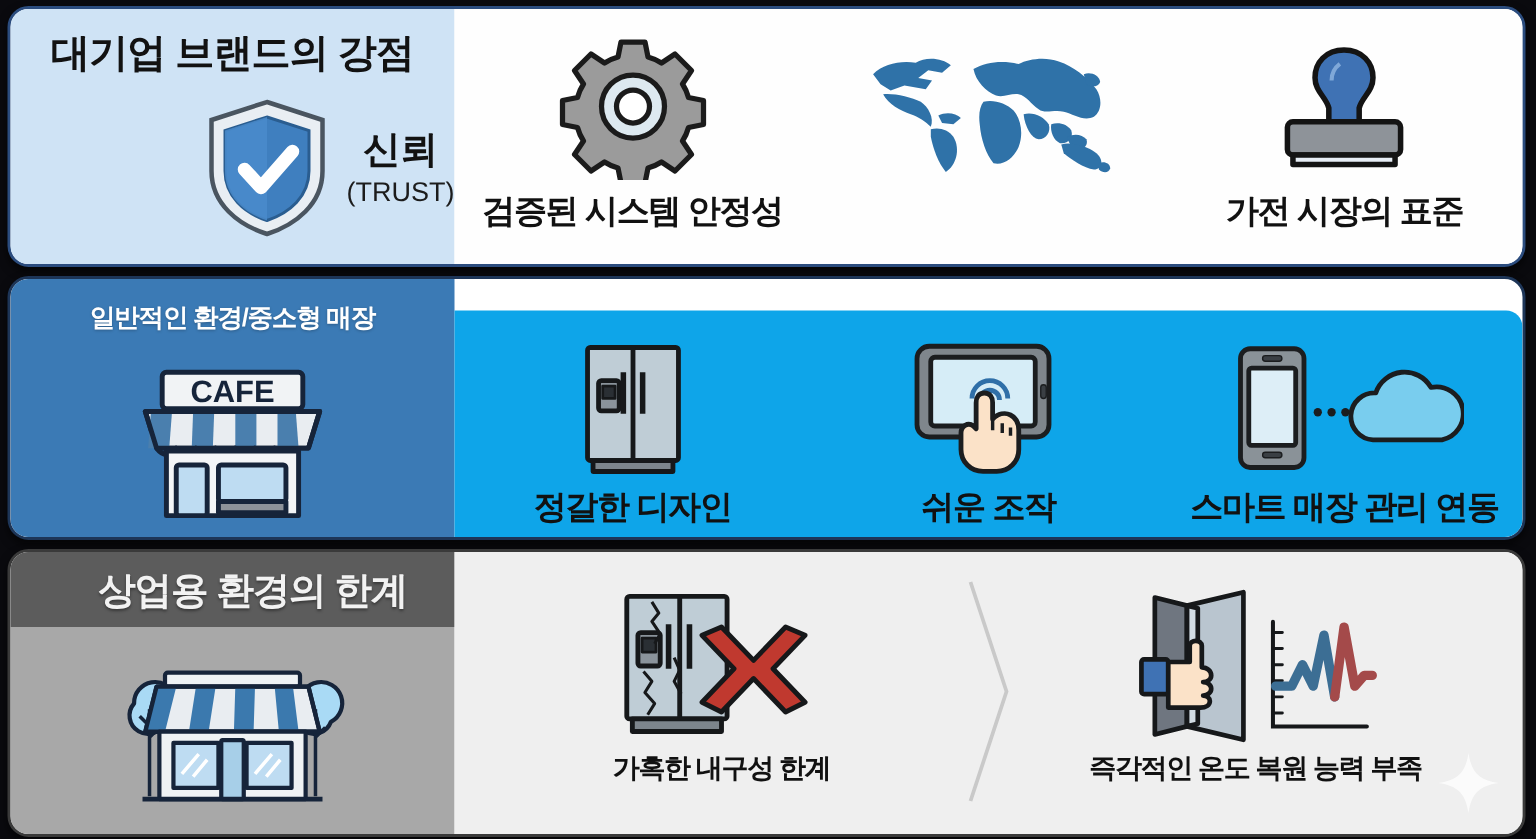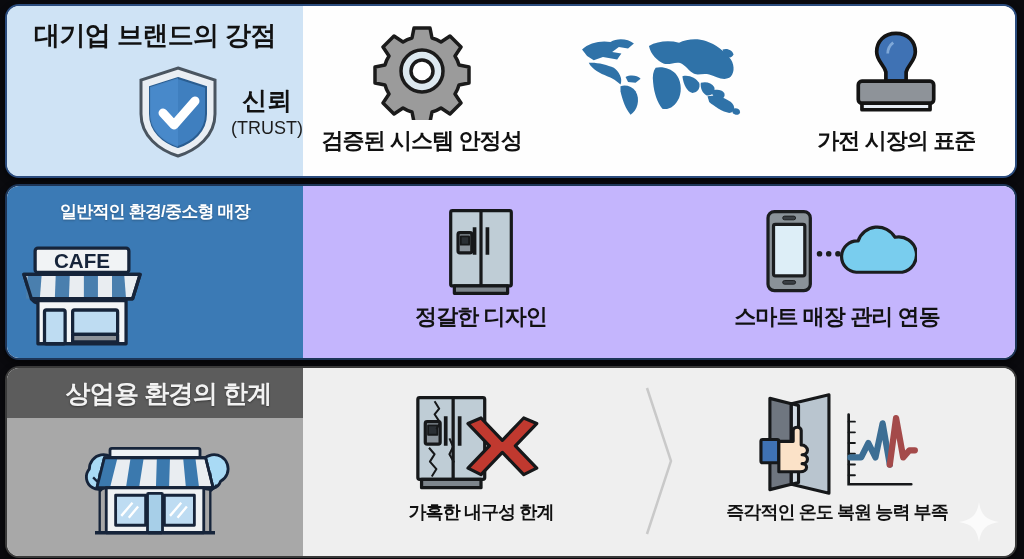--- a/index.html
+++ b/index.html
@@ -52,21 +52,21 @@
     border:2px solid #1d3557;
     border-radius:14px;
     box-shadow:0 3px 6px rgba(0,0,0,.55);
   }
   #row2 .left{
     width:296px;flex:0 0 296px;
     background:#3b7ab5;
     border-radius:11px 0 0 11px;
     position:relative;
   }
-  #row2 .right{flex:1;position:relative;background:#c4b5fd;border-radius:0 11px 11px 0;}
+  #row2 .right{flex:1;position:relative;background:#0ea5e9;border-radius:0 11px 11px 0;margin-top:21px;}
   .r2-title{
     position:absolute;left:0;right:0;top:14px;text-align:center;
     font-size:17px;font-weight:bold;color:#ffffff;letter-spacing:-0.8px;
     text-shadow:0 1px 2px rgba(0,0,0,.25);
   }
 
   
   #row3{
     left:5px;top:366px;width:1008px;height:188px;
     background:#efefef;
@@ -194,21 +194,21 @@
 
       </div>
     </div>
   </div>
 
   <div class="row" id="row2">
 
     <div class="left">
       <div class="r2-title">일반적인 환경/중소형 매장</div>
 
-      <div style="position:absolute;left:0;right:0;top:56px;display:flex;justify-content:flex-start;">
+      <div style="position:absolute;left:0;right:0;top:56px;display:flex;justify-content:center;">
         <svg width="150" height="106" viewBox="0 0 160 112">
           <g stroke="#16243a" stroke-width="3.5" stroke-linejoin="round">
             <rect x="30" y="6" width="100" height="26" rx="3" fill="#f1f3f5"></rect>
             <text x="80" y="27" text-anchor="middle" font-family="Liberation Sans, sans-serif" font-size="22" font-weight="bold" fill="#16243a" stroke="none">CAFE</text>
             <path fill="#e9edf1" d="M18 34 H142 L134 60 H26 Z"></path>
             <g stroke="none" fill="#4a7fae">
               <path d="M26 34 h15 l-2 26 h-15 Z" transform="translate(-4,0)"></path>
               <path d="M56 34 h15 l-1 26 h-15 Z" transform="translate(-4,0)"></path>
               <path d="M86 34 h15 l0 26 h-15 Z" transform="translate(-4,0)"></path>
               <path d="M116 34 h13 l2 26 h-15 Z" transform="translate(-4,0)"></path>
@@ -237,20 +237,38 @@
                 <rect x="21" y="32" width="9" height="9" fill="#2a2f34" stroke-width="2"></rect>
                 <line x1="36" y1="22" x2="36" y2="52" stroke-width="4"></line>
                 <line x1="50" y1="22" x2="50" y2="52" stroke-width="4"></line>
                 <rect x="14" y="86" width="58" height="8" fill="#7d858c"></rect>
               </g>
             </svg>
           </div>
           <div class="caption">정갈한 디자인</div>
         </div>
 
+        <div class="item">
+          <div class="icon-box">
+            <svg width="110" height="96" viewBox="0 0 120 104">
+              <g stroke="#1b1d1f" stroke-width="3.5" stroke-linejoin="round">
+                <rect x="8" y="6" width="96" height="66" rx="9" fill="#7f868c"></rect>
+                <rect x="18" y="14" width="76" height="50" rx="3" fill="#d6edf7"></rect>
+                <rect x="98" y="34" width="4" height="10" rx="2" fill="#3a3f44" stroke-width="1"></rect>
+                <g fill="none" stroke="#2f6fa8" stroke-width="3.5">
+                  <path d="M48 44 a13 13 0 0 1 13-13 a13 13 0 0 1 13 13"></path>
+                  <path d="M54 45 a7 7 0 0 1 7-7 a7 7 0 0 1 7 7"></path>
+                </g>
+                <path fill="#fbe2c8" d="M57 40 c4 0 6 3 6 7 l0 12 c4-4 9-5 13-3 c4 2 6 6 6 11 l0 14 c0 9-7 16-16 16 l-10 0 c-9 0-16-7-16-16 l0-12 c0-5 5-8 9-5 l2 2 l0-19 c0-4 2-7 6-7 Z"></path>
+                <path fill="none" stroke="#1b1d1f" stroke-width="2.5" d="M63 59 l0 8 M70 62 l0 7 M76 65 l0 6"></path>
+              </g>
+            </svg>
+          </div>
+          <div class="caption">쉬운 조작</div>
+        </div>
 
         <div class="item">
           <div class="icon-box">
             <svg width="160" height="92" viewBox="0 0 170 100">
               <g stroke="#1b1d1f" stroke-width="3.5" stroke-linejoin="round">
                 <rect x="10" y="6" width="46" height="86" rx="7" fill="#8a9298"></rect>
                 <rect x="16" y="20" width="34" height="56" rx="2" fill="#ddeef7"></rect>
                 <rect x="26" y="11" width="14" height="4" rx="2" fill="#3a3f44" stroke-width="1"></rect>
                 <rect x="26" y="81" width="14" height="4" rx="2" fill="#3a3f44" stroke-width="1"></rect>
                 <g fill="#1b1d1f" stroke="none">

